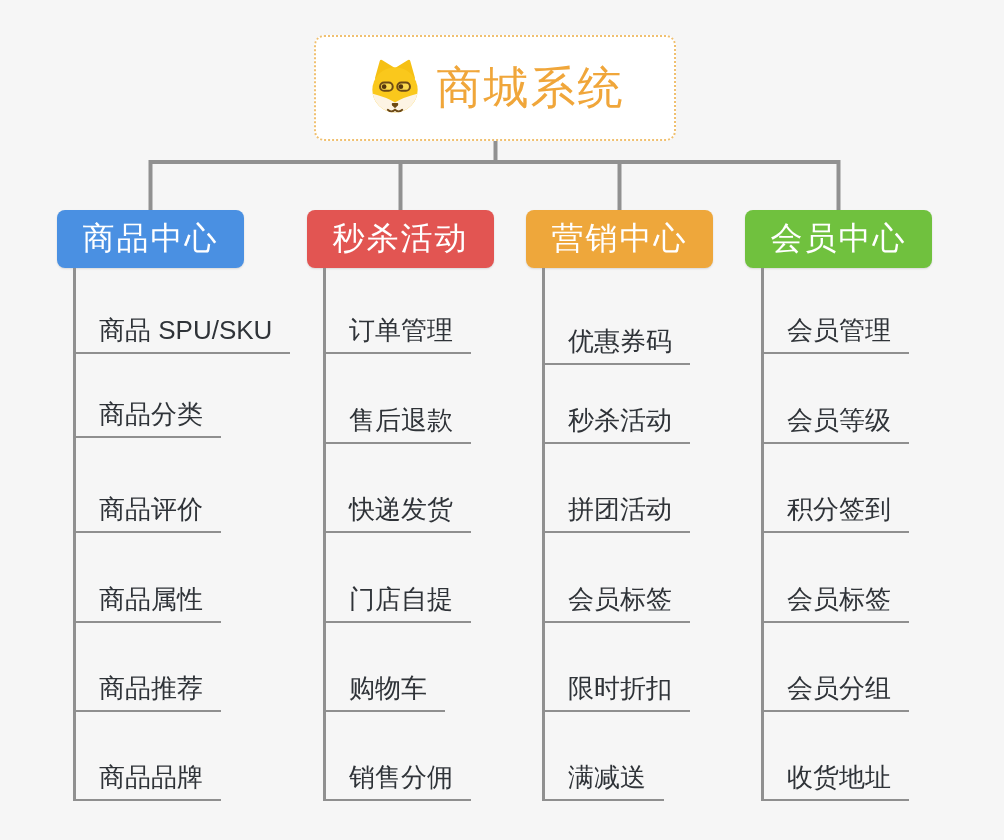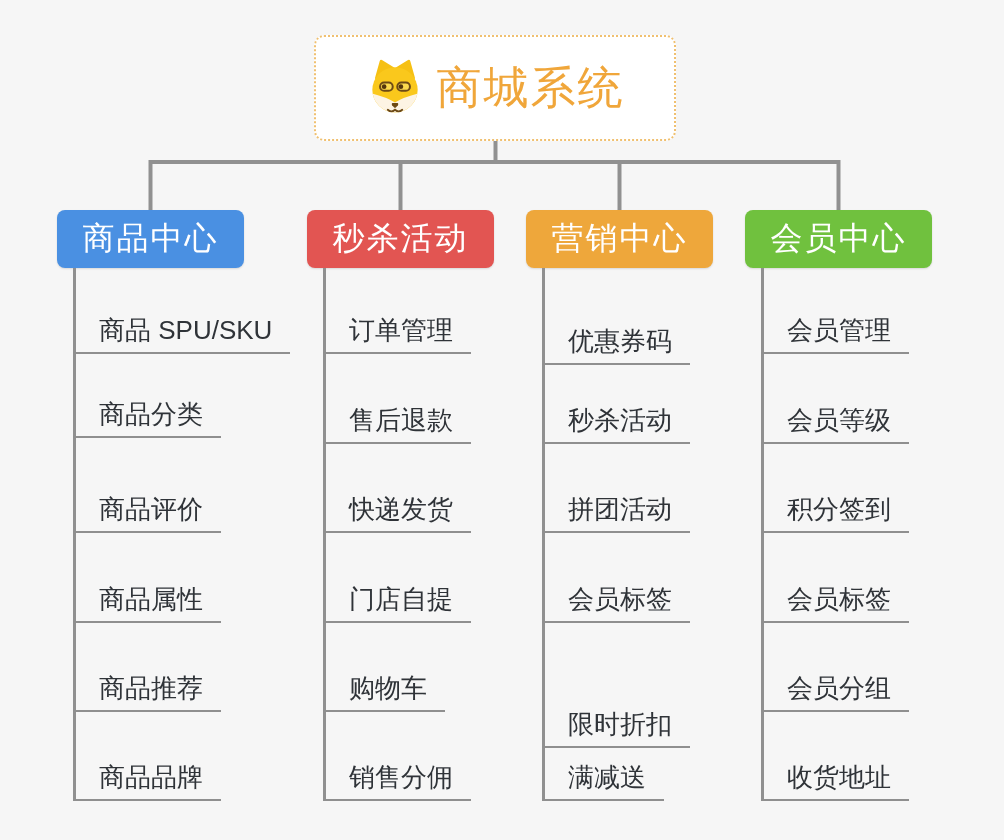--- a/index.html
+++ b/index.html
@@ -152,21 +152,21 @@
     </div>
 
     <div class="sub-item" style="top: 283px;">
       <span>拼团活动</span>
     </div>
 
     <div class="sub-item" style="top: 373px;">
       <span>会员标签</span>
     </div>
 
-    <div class="sub-item" style="top: 462px; margin-top: 36px;">
+    <div class="sub-item" style="top: 462px;">
       <span>限时折扣</span>
     </div>
 
     <div class="sub-item" style="top: 551px;">
       <span>满减送</span>
     </div>
   </div>
 
     <div class="branch">
       <div class="branch-header" style="background: rgb(112, 193, 62);">

